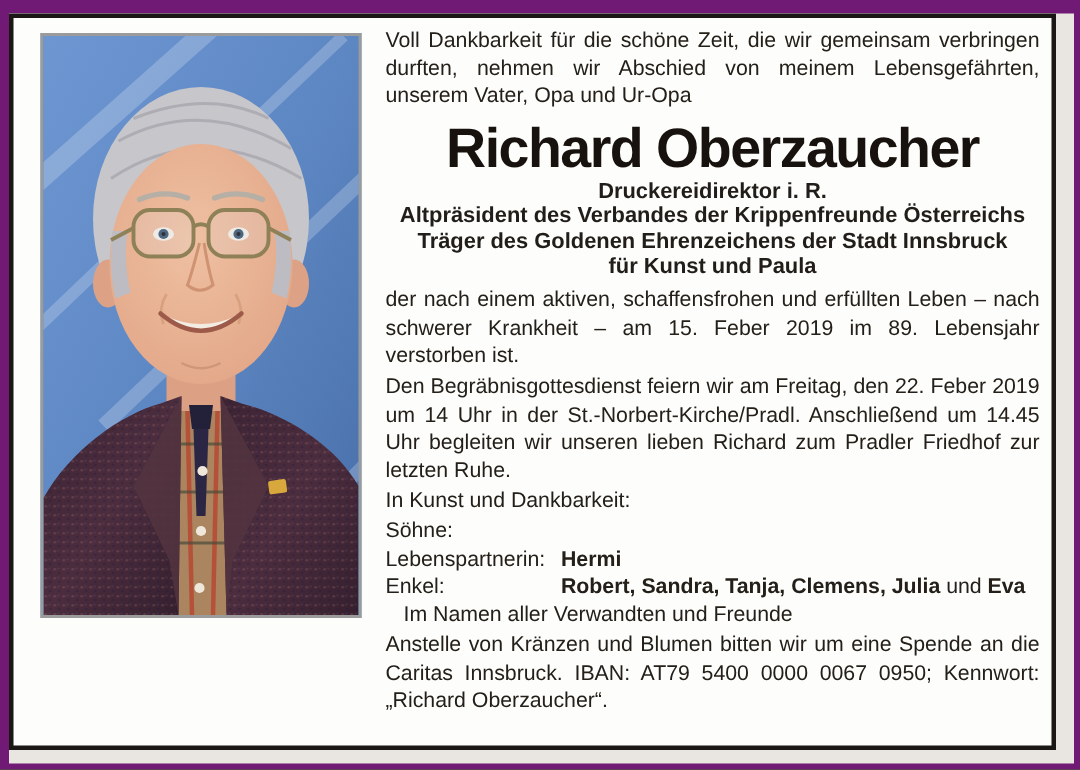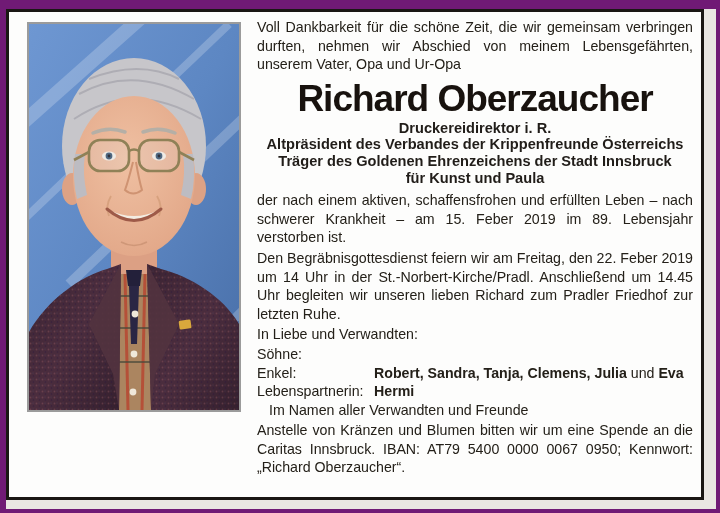--- a/index.html
+++ b/index.html
@@ -180,34 +180,34 @@
         <div>Druckereidirektor i. R.</div>
         <div>Altpräsident des Verbandes der Krippenfreunde Österreichs</div>
         <div>Träger des Goldenen Ehrenzeichens der Stadt Innsbruck</div>
         <div>für Kunst und Paula</div>
       </div>
 
       <p class="para mid">der nach einem aktiven, schaffensfrohen und erfüllten Leben – nach schwerer Krankheit – am 15. Feber 2019 im 89. Lebensjahr verstorben ist.</p>
 
       <p class="para mid">Den Begräbnisgottesdienst feiern wir am Freitag, den 22. Feber 2019 um 14 Uhr in der St.-Norbert-Kirche/Pradl. Anschließend um 14.45 Uhr begleiten wir unseren lieben Richard zum Pradler Friedhof zur letzten Ruhe.</p>
 
-      <div class="farewell">In Liebe und Verwandten:</div>
+      <div class="farewell">In Kunst und Dankbarkeit:</div>
 
       <div class="fam-row">
         <span class="fam-label">Söhne:</span>
+      </div>
+
+      <div class="fam-row">
+        <span class="fam-label">Lebenspartnerin:</span>
+        <span class="fam-val"><span class="b">Hermi</span></span>
       </div>
 
       <div class="fam-row">
         <span class="fam-label">Enkel:</span>
         <span class="fam-val"><span class="b">Robert, Sandra, Tanja, Clemens, Julia</span><span> und </span><span class="b">Eva</span></span>
-      </div>
-
-      <div class="fam-row">
-        <span class="fam-label">Lebenspartnerin:</span>
-        <span class="fam-val"><span class="b">Hermi</span></span>
       </div>
 
 
       <div class="closing">Im Namen aller Verwandten und Freunde</div>
 
       <p class="para donation">Anstelle von Kränzen und Blumen bitten wir um eine Spende an die Caritas Innsbruck. IBAN: AT79 5400 0000 0067 0950; Kennwort: „Richard Oberzaucher“.</p>
 
     </div>
   </div>
   </div>

